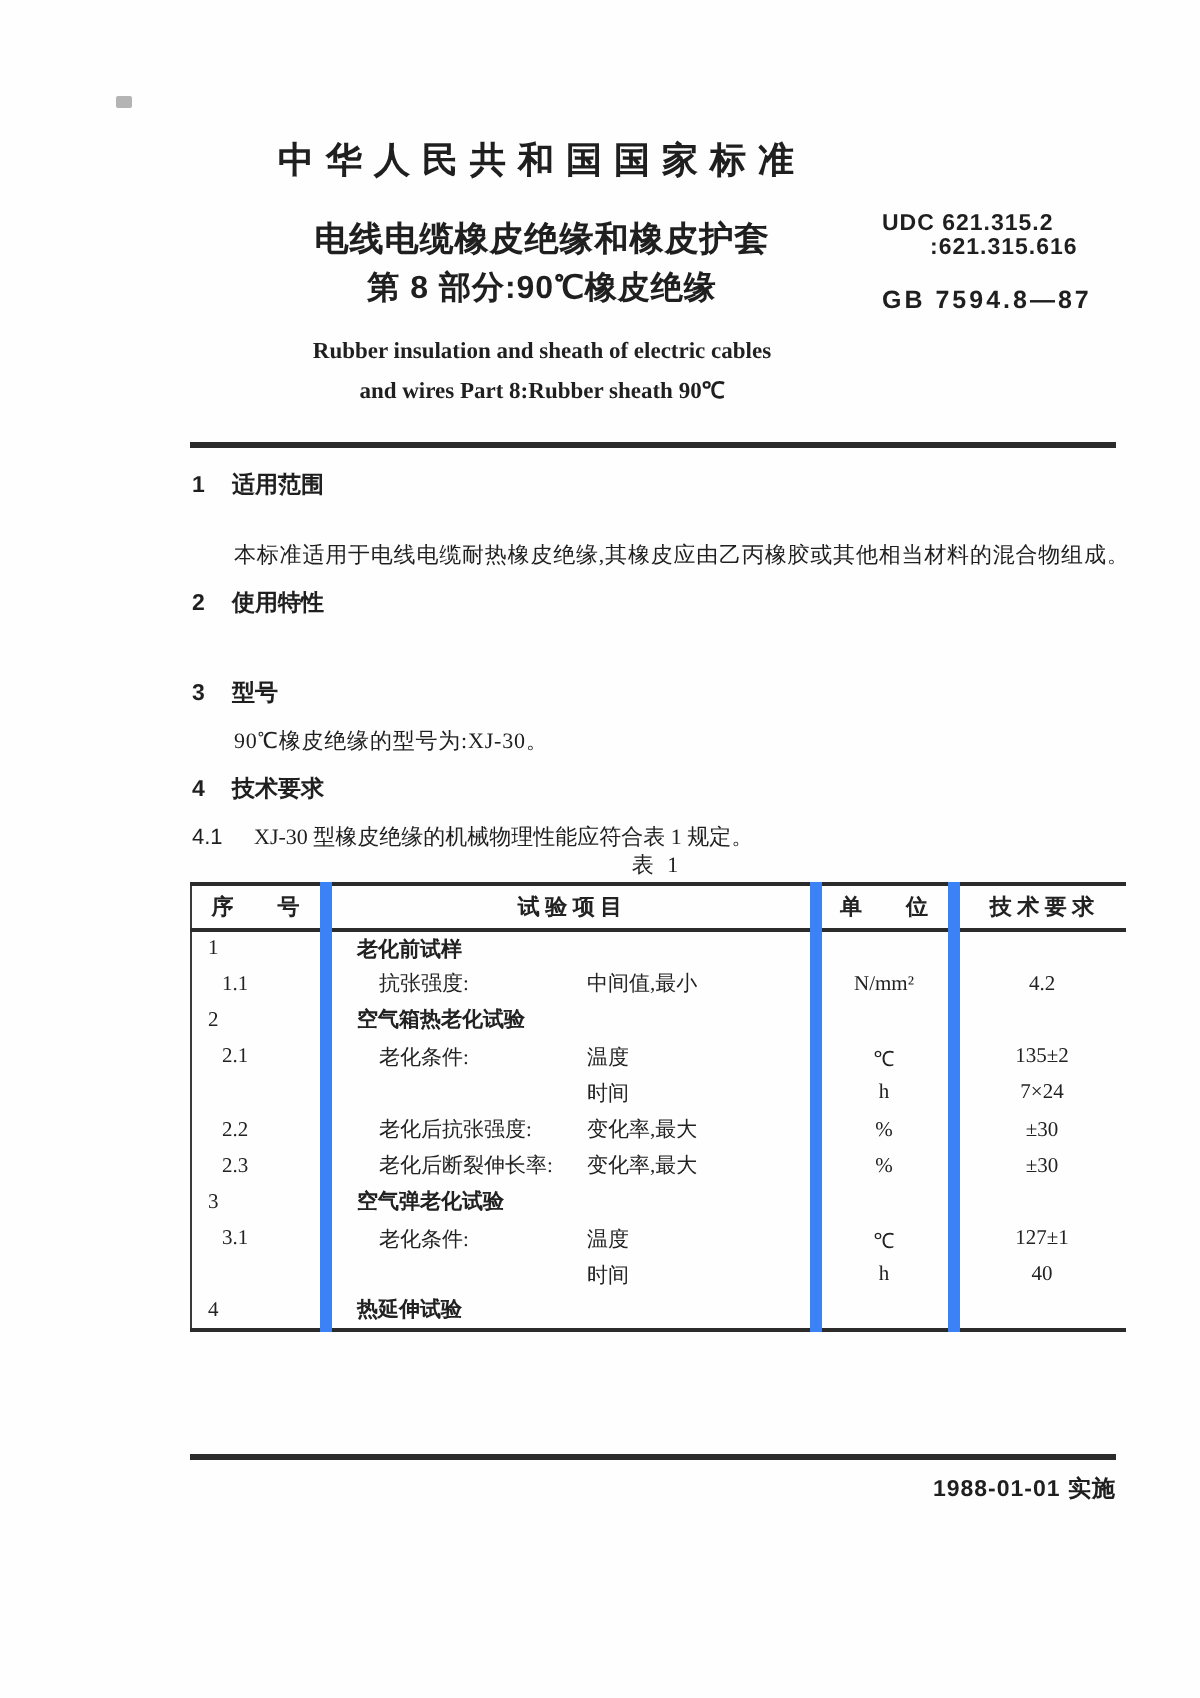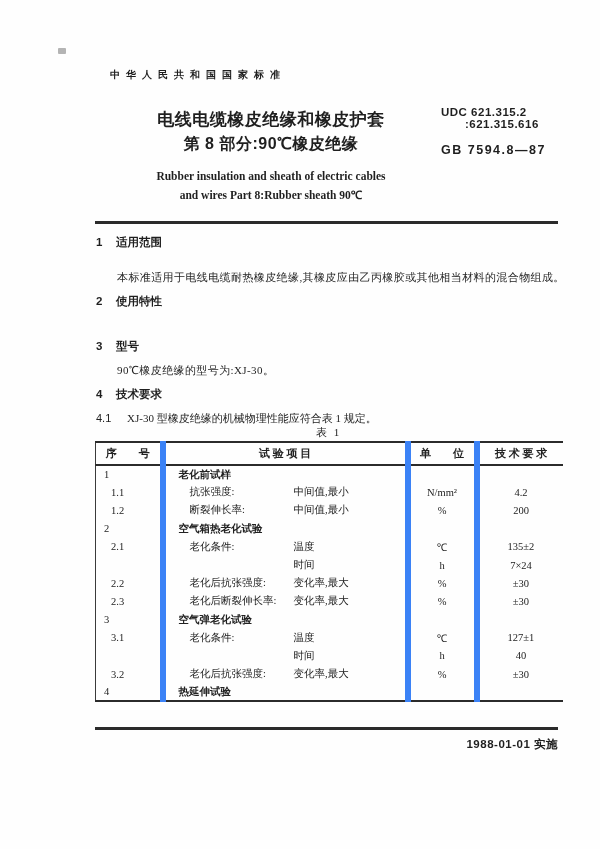--- a/index.html
+++ b/index.html
@@ -4,21 +4,21 @@
 <style>
   html,body{margin:0;padding:0;}
   body{width:600px;height:849px;background:#ffffff;overflow:hidden;}
   .page{position:relative;width:600px;height:849px;background:#fefefe;color:#1f1f1f;}
 
   .hei{font-family:"Liberation Sans", sans-serif;font-weight:bold;}
   .song{font-family:"Liberation Serif", serif;}
 
   .artifact{position:absolute;left:58px;top:48px;width:8px;height:6px;background:#6a6a6a;opacity:.5;border-radius:1px;}
 
-  .std-label{position:absolute;left:110px;top:68px;width:322px;text-align:left;font-size:10px;letter-spacing:6px;}
+  .std-label{position:absolute;left:110px;top:68px;width:322px;text-align:center;font-size:18px;letter-spacing:6px;}
   .title-cn-1{position:absolute;left:110px;top:108px;width:322px;text-align:center;font-size:17px;letter-spacing:0.5px;}
   .title-cn-2{position:absolute;left:110px;top:134px;width:322px;text-align:center;font-size:16px;letter-spacing:0.5px;}
   .title-en{position:absolute;left:110px;width:322px;text-align:center;font-size:11.5px;font-weight:bold;font-family:"Liberation Serif", serif;}
   .title-en.l1{top:170px;}
   .title-en.l2{top:187px;}
 
   .udc{position:absolute;left:441px;top:106px;font-size:11.5px;letter-spacing:0.5px;white-space:nowrap;}
   .udc .l2{padding-left:24px;}
   .gb-no{position:absolute;left:441px;top:143px;font-size:12.5px;letter-spacing:1.5px;white-space:nowrap;}
 
@@ -128,29 +128,20 @@
     <tr class="r">
       <td class="c-no sub">1.1</td>
       <td class="c-item">
         <span class="item-text sub">抗张强度:</span>
         <span class="crit-text">中间值,最小</span>
       </td>
       <td class="c-unit">N/mm²</td>
       <td class="c-req">4.2</td>
     </tr>
 
-    <tr class="r">
-      <td class="c-no sub">1.2</td>
-      <td class="c-item">
-        <span class="item-text sub">断裂伸长率:</span>
-        <span class="crit-text">中间值,最小</span>
-      </td>
-      <td class="c-unit">%</td>
-      <td class="c-req">200</td>
-    </tr>
 
     <tr class="r">
       <td class="c-no sec">2</td>
       <td class="c-item">
         <span class="item-text sec">空气箱热老化试验</span>
         <span class="crit-text"></span>
       </td>
       <td class="c-unit"></td>
       <td class="c-req"></td>
     </tr>
@@ -218,29 +209,20 @@
     <tr class="r">
       <td class="c-no sub"></td>
       <td class="c-item">
         <span class="item-text sub"></span>
         <span class="crit-text">时间</span>
       </td>
       <td class="c-unit">h</td>
       <td class="c-req">40</td>
     </tr>
 
-    <tr class="r">
-      <td class="c-no sub">3.2</td>
-      <td class="c-item">
-        <span class="item-text sub">老化后抗张强度:</span>
-        <span class="crit-text">变化率,最大</span>
-      </td>
-      <td class="c-unit">%</td>
-      <td class="c-req">±30</td>
-    </tr>
 
 
     <tr class="r">
       <td class="c-no sec">4</td>
       <td class="c-item">
         <span class="item-text sec">热延伸试验</span>
         <span class="crit-text"></span>
       </td>
       <td class="c-unit"></td>
       <td class="c-req"></td>

